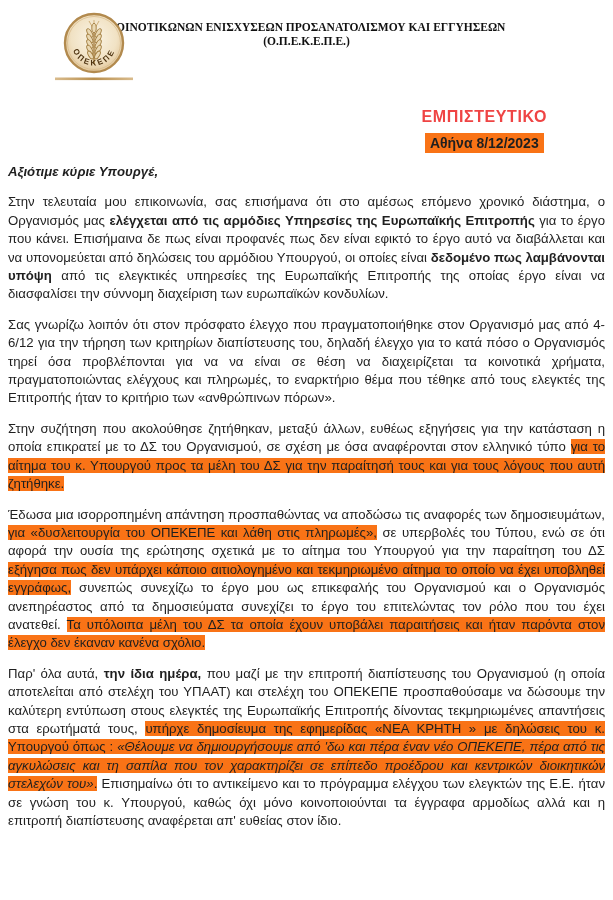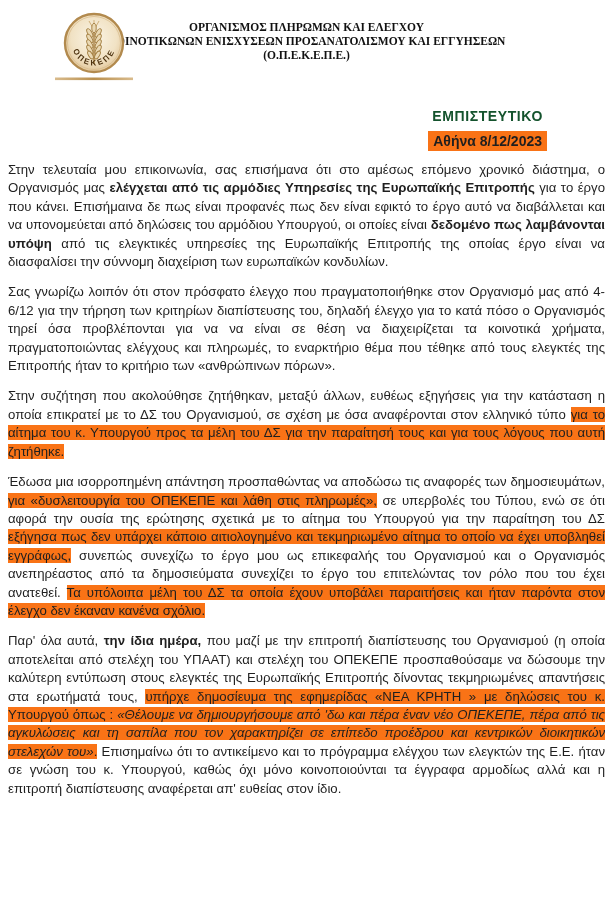--- a/index.html
+++ b/index.html
@@ -25,23 +25,23 @@
     color:#111111;
   }
   
   .classification-block{
     width:max-content;
     margin:16px 66px 0 auto;
     text-align:center;
   }
   .conf-label{
     font-weight:bold;
-    font-size:14px;
+    font-size:16px;
     letter-spacing:0.6px;
-    color:#14532d;
+    color:#ef4444;
   }
   .date-wrap{margin-top:9px;font-weight:bold;font-size:14px;}
   .hl{background:#f97316;}
   .date-wrap .hl{padding:2px 5px;}
   
   .letter-body{
     margin:12px 8px 0 8px;
     font-size:13.2px;
     line-height:18.4px;
     text-align:justify;
@@ -91,34 +91,34 @@
           <ellipse cx="36.5" cy="43" rx="2" ry="4.4" transform="rotate(-30 36.5 43)"></ellipse>
           <ellipse cx="43.5" cy="43" rx="2" ry="4.4" transform="rotate(30 43.5 43)"></ellipse>
         </g>
         <text font-family="Liberation Sans, sans-serif" font-size="8" font-weight="bold" fill="#4e3310" letter-spacing="2.2">
           <textPath href="#sealArc" startOffset="50%" text-anchor="middle">ΟΠΕΚΕΠΕ</textPath>
         </text>
         <rect x="1" y="65.5" width="78" height="2.6" fill="url(#barGrad)"></rect>
       </svg>
     </div>
     <div class="org-block">
-      <div>ΟΡΓΑΝΙΣΜΟΣ ΠΛΗΡΩΜΩΝ ΚΑΙ ΕΛΕΓΧΟΥ</div>
       <div>ΚΟΙΝΟΤΙΚΩΝΩΝ ΕΝΙΣΧΥΣΕΩΝ ΠΡΟΣΑΝΑΤΟΛΙΣΜΟΥ ΚΑΙ ΕΓΓΥΗΣΕΩΝ</div>
       <div>(Ο.Π.Ε.Κ.Ε.Π.Ε.)</div>
     </div>
   </div>
 
   <div class="classification-block">
     <div class="conf-label">ΕΜΠΙΣΤΕΥΤΙΚΟ</div>
     <div class="date-wrap">
       <span class="hl">Αθήνα 8/12/2023</span>
     </div>
   </div>
 
   <div class="letter-body">
+    <p><span class="b i">Αξιότιμε κύριε Υπουργέ,</span></p>
     <p><span>Στην τελευταία μου επικοινωνία, σας επισήμανα ότι στο αμέσως επόμενο χρονικό διάστημα, ο Οργανισμός μας </span><span class="b">ελέγχεται από τις αρμόδιες Υπηρεσίες της Ευρωπαϊκής Επιτροπής</span><span> για το έργο που κάνει. Επισήμαινα δε πως είναι προφανές πως δεν είναι εφικτό το έργο αυτό να διαβάλλεται και να υπονομεύεται από δηλώσεις του αρμόδιου Υπουργού, οι οποίες είναι </span><span class="b">δεδομένο πως λαμβάνονται υπόψη</span><span> από τις ελεγκτικές υπηρεσίες της Ευρωπαϊκής Επιτροπής της οποίας έργο είναι να διασφαλίσει την σύννομη διαχείριση των ευρωπαϊκών κονδυλίων.</span></p>
     <p><span>Σας γνωρίζω λοιπόν ότι στον πρόσφατο έλεγχο που πραγματοποιήθηκε στον Οργανισμό μας από 4-6/12 για την τήρηση των κριτηρίων διαπίστευσης του, δηλαδή έλεγχο για το κατά πόσο ο Οργανισμός τηρεί όσα προβλέπονται για να να είναι σε θέση να διαχειρίζεται τα κοινοτικά χρήματα, πραγματοποιώντας ελέγχους και πληρωμές, το εναρκτήριο θέμα που τέθηκε από τους ελεγκτές της Επιτροπής ήταν το κριτήριο των «ανθρώπινων πόρων».</span></p>
     <p><span>Στην συζήτηση που ακολούθησε ζητήθηκαν, μεταξύ άλλων, ευθέως εξηγήσεις για την κατάσταση η οποία επικρατεί με το ΔΣ του Οργανισμού, σε σχέση με όσα αναφέρονται στον ελληνικό τύπο </span><span class="hl">για το αίτημα του κ. Υπουργού προς τα μέλη του ΔΣ για την παραίτησή τους και για τους λόγους που αυτή ζητήθηκε.</span></p>
     <p><span>Έδωσα μια ισορροπημένη απάντηση προσπαθώντας να αποδώσω τις αναφορές των δημοσιευμάτων, </span><span class="hl">για «δυσλειτουργία του ΟΠΕΚΕΠΕ και λάθη στις πληρωμές»,</span><span> σε υπερβολές του Τύπου, ενώ σε ότι αφορά την ουσία της ερώτησης σχετικά με το αίτημα του Υπουργού για την παραίτηση του ΔΣ </span><span class="hl">εξήγησα πως δεν υπάρχει κάποιο αιτιολογημένο και τεκμηριωμένο αίτημα το οποίο να έχει υποβληθεί εγγράφως,</span><span> συνεπώς συνεχίζω το έργο μου ως επικεφαλής του Οργανισμού και ο Οργανισμός ανεπηρέαστος από τα δημοσιεύματα συνεχίζει το έργο του επιτελώντας τον ρόλο που του έχει ανατεθεί. </span><span class="hl">Τα υπόλοιπα μέλη του ΔΣ τα οποία έχουν υποβάλει παραιτήσεις και ήταν παρόντα στον έλεγχο δεν έκαναν κανένα σχόλιο.</span></p>
     <p><span>Παρ' όλα αυτά, </span><span class="b">την ίδια ημέρα,</span><span> που μαζί με την επιτροπή διαπίστευσης του Οργανισμού (η οποία αποτελείται από στελέχη του ΥΠΑΑΤ) και στελέχη του ΟΠΕΚΕΠΕ προσπαθούσαμε να δώσουμε την καλύτερη εντύπωση στους ελεγκτές της Ευρωπαϊκής Επιτροπής δίνοντας τεκμηριωμένες απαντήσεις στα ερωτήματά τους, </span><span class="hl">υπήρχε δημοσίευμα της εφημερίδας «ΝΕΑ ΚΡΗΤΗ » με δηλώσεις του κ. Υπουργού όπως : </span><span class="i hl">«Θέλουμε να δημιουργήσουμε από 'δω και πέρα έναν νέο ΟΠΕΚΕΠΕ, πέρα από τις αγκυλώσεις και τη σαπίλα που τον χαρακτηρίζει σε επίπεδο προέδρου και κεντρικών διοικητικών στελεχών του»</span><span class="hl">.</span><span> Επισημαίνω ότι το αντικείμενο και το πρόγραμμα ελέγχου των ελεγκτών της Ε.Ε. ήταν σε γνώση του κ. Υπουργού, καθώς όχι μόνο κοινοποιούνται τα έγγραφα αρμοδίως αλλά και η επιτροπή διαπίστευσης αναφέρεται απ' ευθείας στον ίδιο.</span></p>
   </div>
 
 </div>
 
 </body></html>

